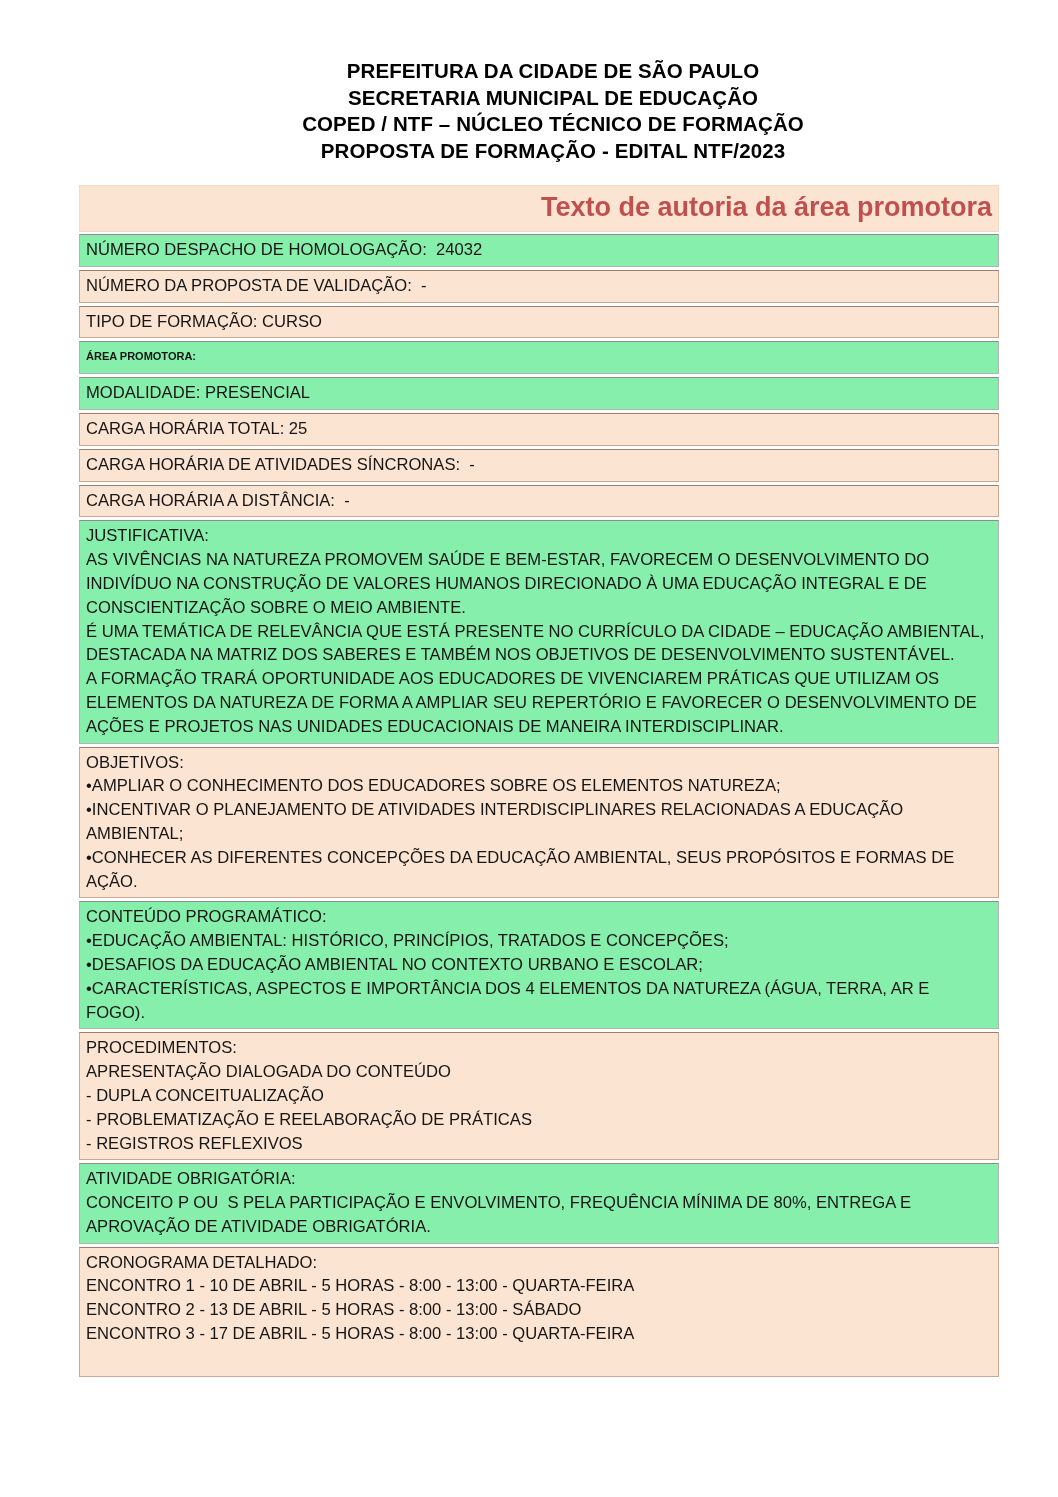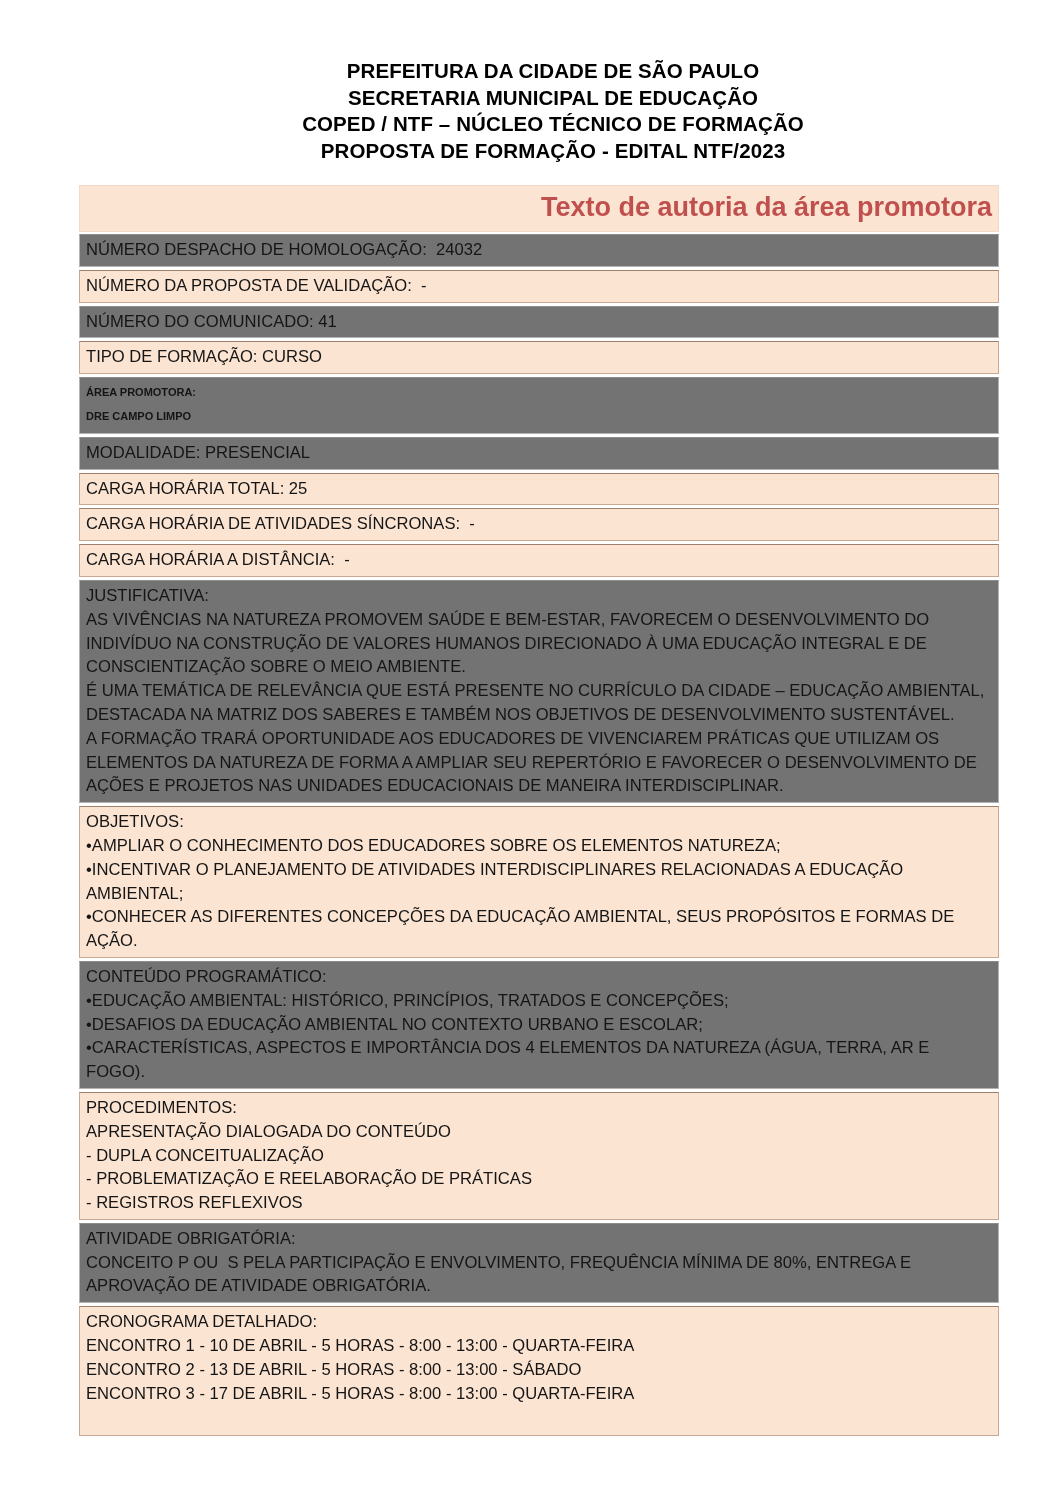--- a/index.html
+++ b/index.html
@@ -42,21 +42,21 @@
   .form-table {
     position: absolute;
     left: 55px;
     top: 185px;
     width: 920px;
   }
   .row {
     box-sizing: border-box;
     border: 1px solid #b3b3b3;
     border-top-color: #8d8d8d;
-    background: #737373;
+    background: #86efac;
     margin-bottom: 3px;
     padding: 3px 6px 4px 6px;
   }
   .row.shaded {
     background: #fce4d2;
     border-color: #c9a894;
     border-top-color: #9d7f6c;
   }
   .row .cell {
     font-size: 16.6px;
@@ -107,31 +107,27 @@
     </div>
 
     <div class="row">
       <div class="cell">NÚMERO DESPACHO DE HOMOLOGAÇÃO:  24032</div>
     </div>
 
     <div class="row shaded">
       <div class="cell">NÚMERO DA PROPOSTA DE VALIDAÇÃO:  -</div>
     </div>
 
-    <div class="row">
-      <div class="cell">NÚMERO DO COMUNICADO: 41</div>
-    </div>
 
     <div class="row shaded">
       <div class="cell">TIPO DE FORMAÇÃO: CURSO</div>
     </div>
 
     <div class="row">
       <div class="cell bold">ÁREA PROMOTORA:</div>
-      <div class="cell bold">DRE CAMPO LIMPO</div>
     </div>
 
 
     <div class="row">
       <div class="cell">MODALIDADE: PRESENCIAL</div>
     </div>
 
     <div class="row shaded">
       <div class="cell">CARGA HORÁRIA TOTAL: 25</div>
     </div>

